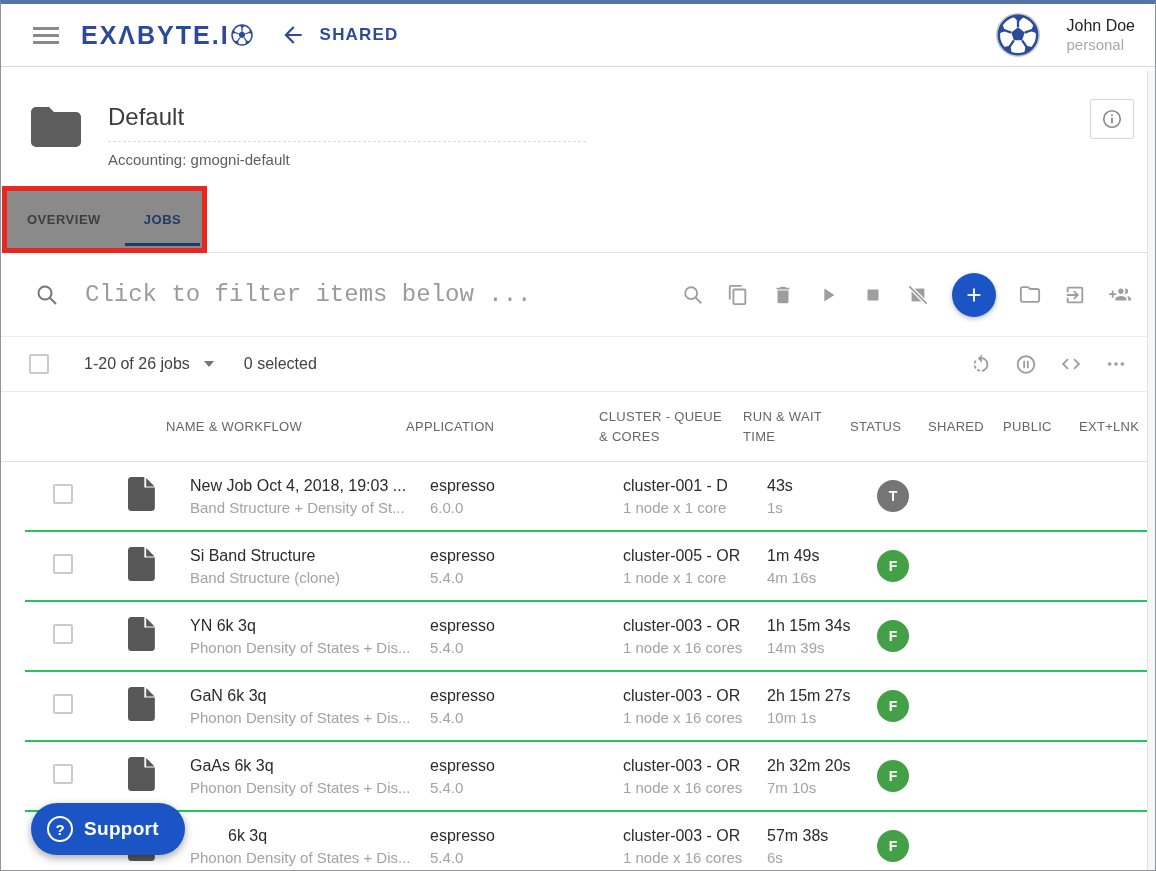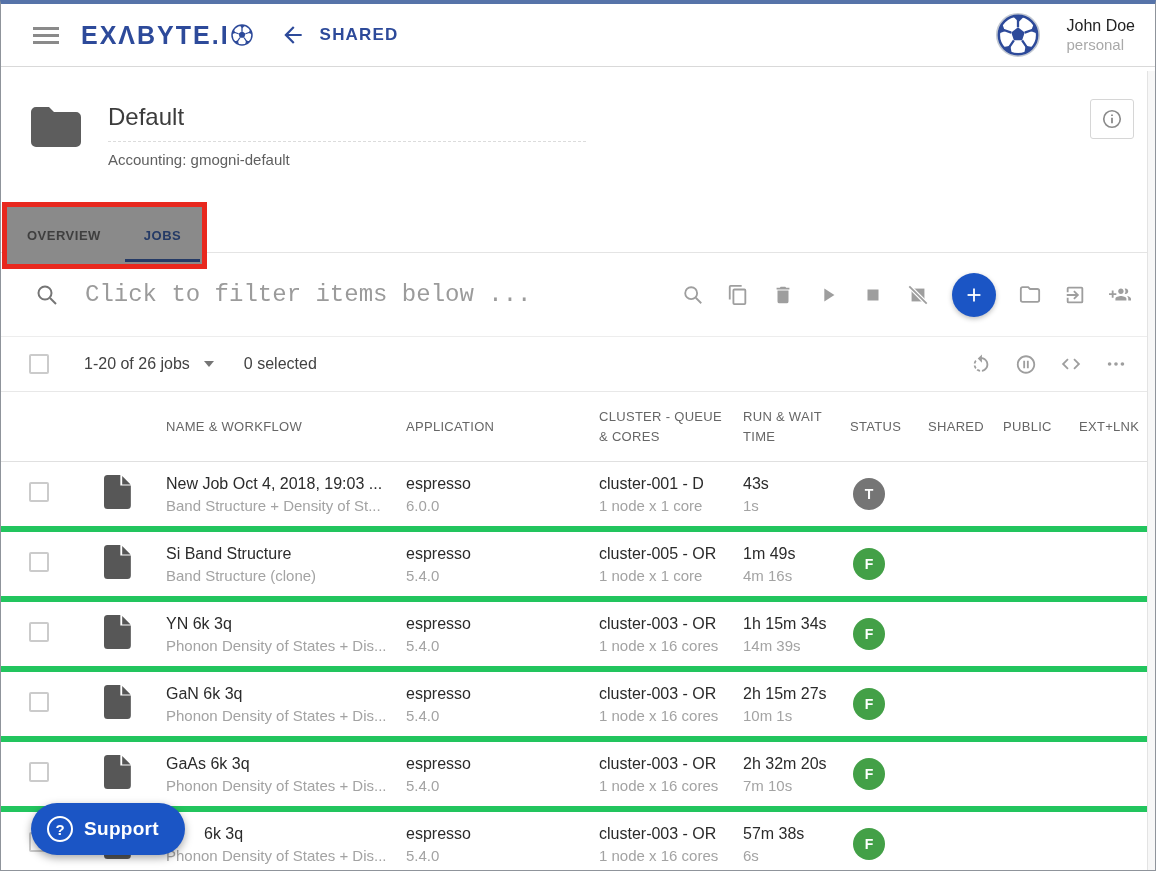--- a/index.html
+++ b/index.html
@@ -26,21 +26,21 @@
   .project{position:relative;height:119px;padding:36px 0 0 28px;display:flex;}
   .folder-ic{margin-top:2px;}
   .project-info{margin-left:25px;width:478px;}
   .project-title{font-size:24px;color:#3c3c3c;padding-bottom:10px;border-bottom:1px dashed #dcdcdc;}
   .project-sub{font-size:15px;color:#5f5f5f;padding-top:9px;}
   .info-btn{position:absolute;right:21px;top:32px;width:44px;height:40px;border:1px solid #d6d6d6;border-radius:3px;
             background:#fff;display:flex;align-items:center;justify-content:center;cursor:pointer;color:#8b8b8b;}
 
   
   .tabs-section{position:relative;height:67px;border-bottom:1px solid #e4e4e4;}
-  .annotation-box{position:absolute;left:1px;top:16px;width:205px;height:67px;background:#8a8a8a;
+  .annotation-box{position:absolute;left:1px;top:0;width:205px;height:67px;background:#8a8a8a;
                   border:5px solid #e8281e;display:flex;align-items:stretch;}
   .tab{position:relative;display:flex;align-items:center;font-size:13px;font-weight:700;letter-spacing:.5px;cursor:pointer;}
   .tab.overview{padding:0 20px;color:#3f3f3f;}
   .tab.jobs{padding:0 19px;margin-left:4px;color:#243a66;text-align:right;}
   .tab.jobs::after{content:"";position:absolute;left:0;right:0;bottom:2px;height:3px;background:#243a66;}
 
   
   .filterbar{height:84px;display:flex;align-items:center;padding:0 24px 0 34px;border-bottom:1px solid #ededed;}
   .filter-input{flex:1;border:none;outline:none;font-size:24px;color:#555;margin-left:24px;font-family:Liberation Mono, monospace;background:transparent;}
   .filter-input::placeholder{color:#9b9b9b;}
@@ -54,21 +54,21 @@
   .checkbox{display:inline-block;width:20px;height:20px;border:2px solid #cbcbcb;border-radius:2px;background:#fff;cursor:pointer;flex:0 0 auto;}
   .range-label{font-size:16px;color:#424242;margin-left:35px;}
   .caret{width:0;height:0;border-left:5px solid transparent;border-right:5px solid transparent;border-top:6px solid #757575;margin-left:14px;cursor:pointer;}
   .selected-label{font-size:16px;color:#424242;margin-left:30px;}
   .selectbar .action-icons{margin-left:auto;}
 
   
   .grid{display:grid;grid-template-columns:76px 89px 240px 193px 144px 107px 78px 75px 76px 76px;align-items:center;}
   .thead{height:70px;border-bottom:1px solid #e0e0e0;}
   .th{font-size:13px;color:#666;letter-spacing:.3px;line-height:20px;padding-right:10px;}
-  .trow{height:70px;border-bottom:6px solid #22c55e;}
+  .trow{height:70px;border-bottom:2px solid #22c55e;margin-left:24px;}
   .cell{overflow:hidden;}
   .c-check{padding-left:28px;}
   .c-icon{padding-left:27px;}
   .primary{font-size:16px;color:#2b2b2b;font-weight:500;line-height:23px;white-space:nowrap;}
   .secondary{font-size:15px;color:#a3a3a3;line-height:21px;white-space:nowrap;}
   .c-app .primary,.c-cluster .primary,.c-time .primary{font-weight:500;}
   .c-name.occluded .primary{padding-left:38px;}
   .status{display:flex;align-items:center;justify-content:center;width:32px;height:32px;border-radius:50%;
           color:#fff;font-size:14px;font-weight:700;margin-left:3px;}
 

